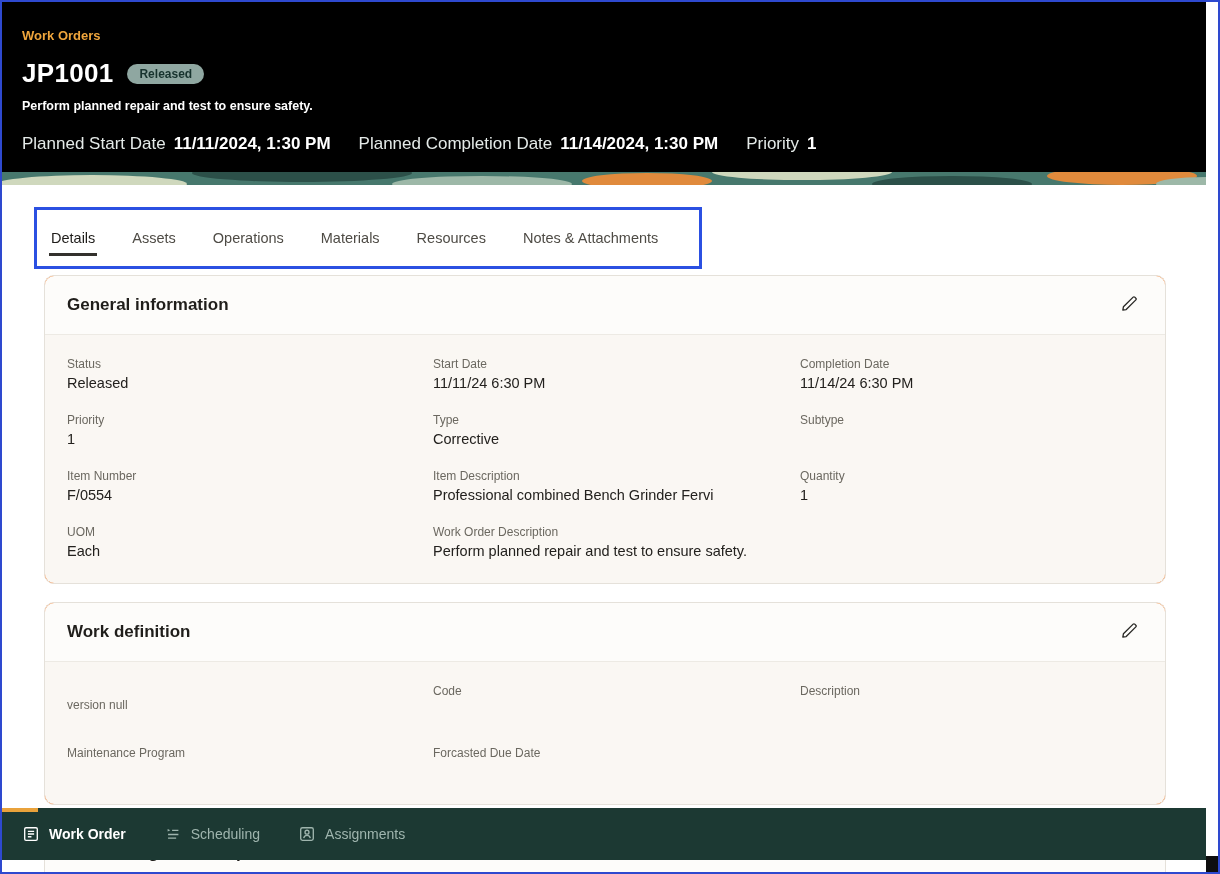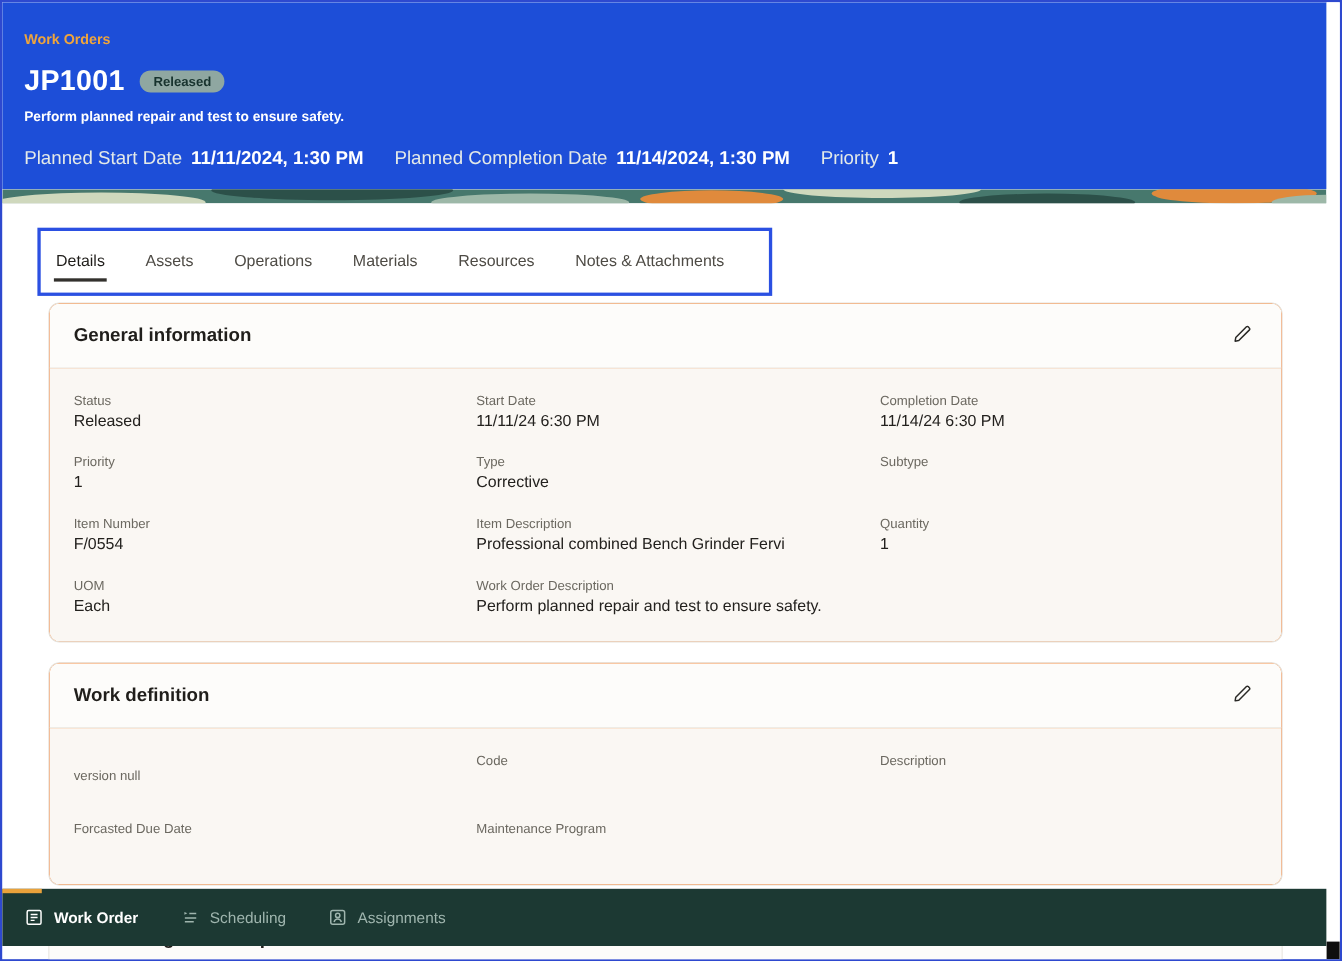--- a/index.html
+++ b/index.html
@@ -11,21 +11,21 @@
     width: 1220px; height: 874px;
     border: 2px solid #2e49cf;
     background: #ffffff;
     overflow: hidden;
   }
   .main-col { width: 1204px; }
 
   
   .hdr {
     width: 1204px; height: 170px;
-    background: #1d4ed8;
+    background: #000000;
     color: #ffffff;
     padding: 26px 24px 0 20px;
   }
   .hdr-eyebrow { color: #EFA53C; font-weight: 700; font-size: 13px; margin-bottom: 15px; }
   .hdr-title-row { display: flex; align-items: center; gap: 14px; margin-bottom: 10px; }
   .hdr-title { font-size: 26px; font-weight: 800; letter-spacing: .3px; margin: 0; }
   .badge {
     background: #8fa7a1; color: #17332e;
     font-size: 12px; font-weight: 600;
     padding: 3px 12px; border-radius: 11px;
@@ -238,24 +238,24 @@
             <div class="field offset-down">
               <div class="flabel">version null</div>
             </div>
             <div class="field">
               <div class="flabel">Code</div>
             </div>
             <div class="field">
               <div class="flabel">Description</div>
             </div>
             <div class="field wd-row2">
+              <div class="flabel">Maintenance Program</div>
+            </div>
+            <div class="field wd-row2">
               <div class="flabel">Forcasted Due Date</div>
-            </div>
-            <div class="field wd-row2">
-              <div class="flabel">Maintenance Program</div>
             </div>
             <div class="field wd-row2"></div>
           </div>
         </div>
       </section>
 
       <section class="card clipped">
         <div class="card-head">
           <h2 class="card-title">Scheduling and Completion</h2>
           <button class="edit-btn">

